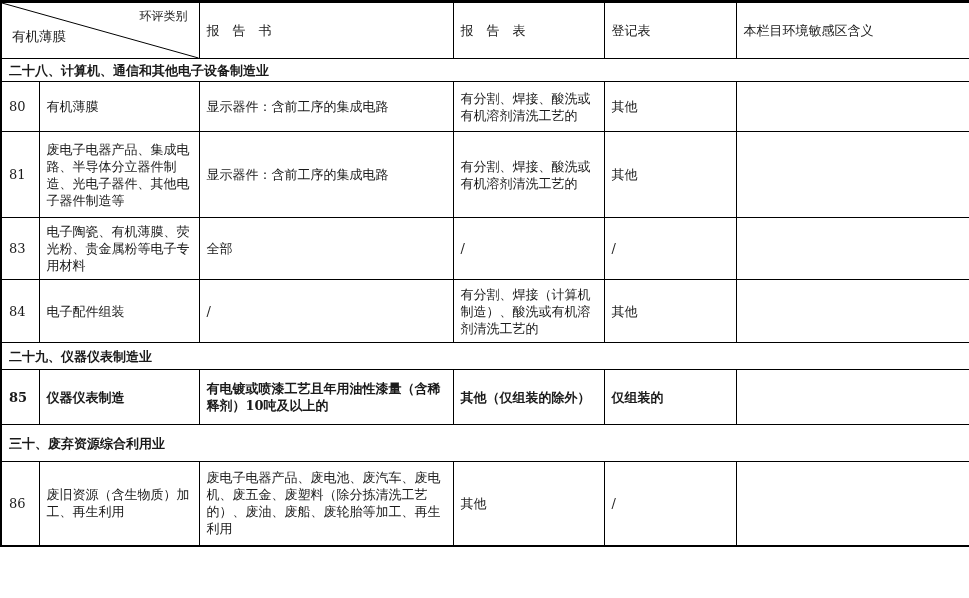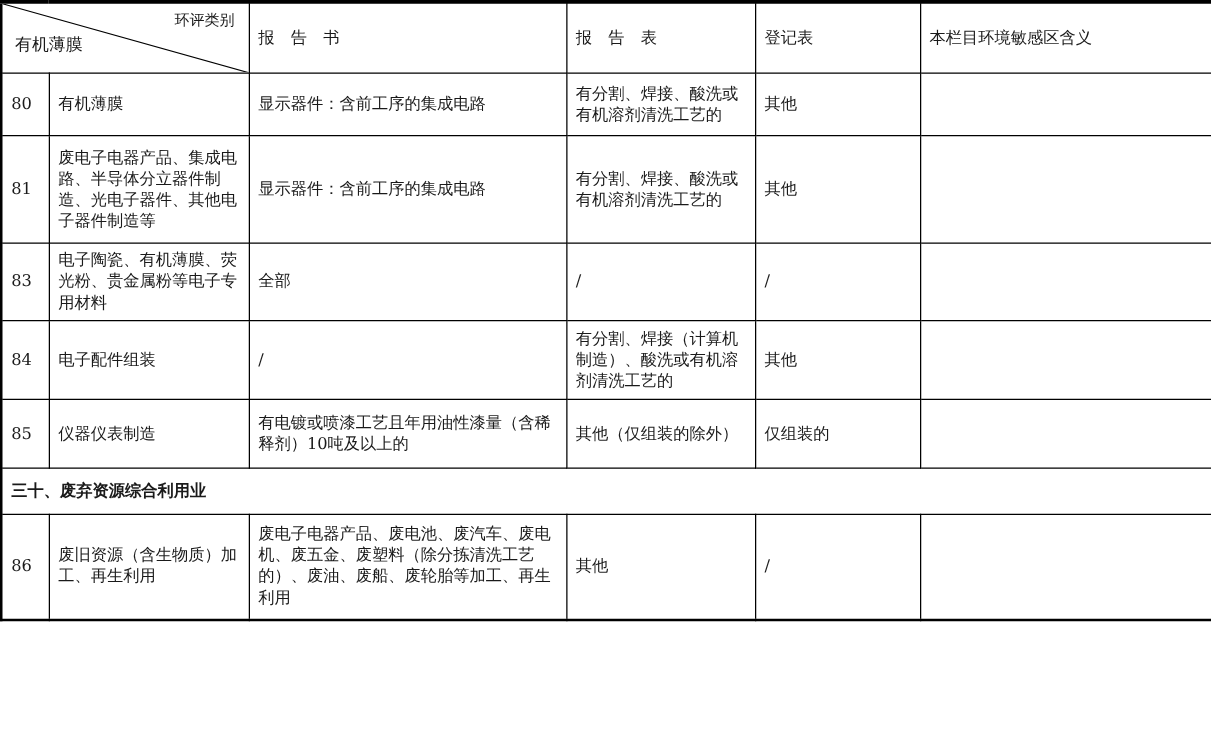--- a/index.html
+++ b/index.html
@@ -38,21 +38,21 @@
   col.c-sen  { width: 234px; }
   
   tr.h-header { height: 57px; }
   tr.h-sec1   { height: 23px; }
   tr.h-r80    { height: 50px; }
   tr.h-r81    { height: 86px; }
   tr.h-r82    { height: 54px; }
   tr.h-r83    { height: 62px; }
   tr.h-r84    { height: 63px; }
   tr.h-sec2   { height: 27px; }
-  tr.h-r85    { height: 55px; }
+  tr.h-r85    { height: 55px; font-weight: bold; }
   tr.h-sec3   { height: 37px; }
   tr.h-r86    { height: 84px; }
 
   td.center { }
   td.head   { text-align: left; font-size: 13.5px; padding: 2px 4px; }
   td.section-row {
     font-family: "DejaVu Sans", "Liberation Sans", sans-serif;
     font-weight: bold;
     font-size: 14px;
     padding-left: 8px;
@@ -96,20 +96,23 @@
         </svg>
         <span class="corner-top-label">环评类别</span>
         <span class="corner-bottom-label">有机薄膜</span>
       </td>
       <td class="head">报　告　书</td>
       <td class="head">报　告　表</td>
       <td class="head">登记表</td>
       <td class="head">本栏目环境敏感区含义</td>
     </tr>
 
+    <tr class="h-sec1">
+      <td class="section-row" colspan="6">二十八、计算机、通信和其他电子设备制造业</td>
+    </tr>
 
     <tr class="h-r80">
       <td class="center">80</td>
       <td>有机薄膜</td>
       <td>显示器件：含前工序的集成电路</td>
       <td>有分割、焊接、酸洗或有机溶剂清洗工艺的</td>
       <td>其他</td>
       <td></td>
     </tr>
 
@@ -134,20 +137,23 @@
 
     <tr class="h-r84">
       <td class="center">84</td>
       <td>电子配件组装</td>
       <td class="center">/</td>
       <td>有分割、焊接（计算机制造）、酸洗或有机溶剂清洗工艺的</td>
       <td>其他</td>
       <td></td>
     </tr>
 
+    <tr class="h-sec2">
+      <td class="section-row" colspan="6">二十九、仪器仪表制造业</td>
+    </tr>
 
     <tr class="h-r85">
       <td class="center">85</td>
       <td>仪器仪表制造</td>
       <td>有电镀或喷漆工艺且年用油性漆量（含稀释剂）10吨及以上的</td>
       <td>其他（仅组装的除外）</td>
       <td>仅组装的</td>
       <td></td>
     </tr>
 

